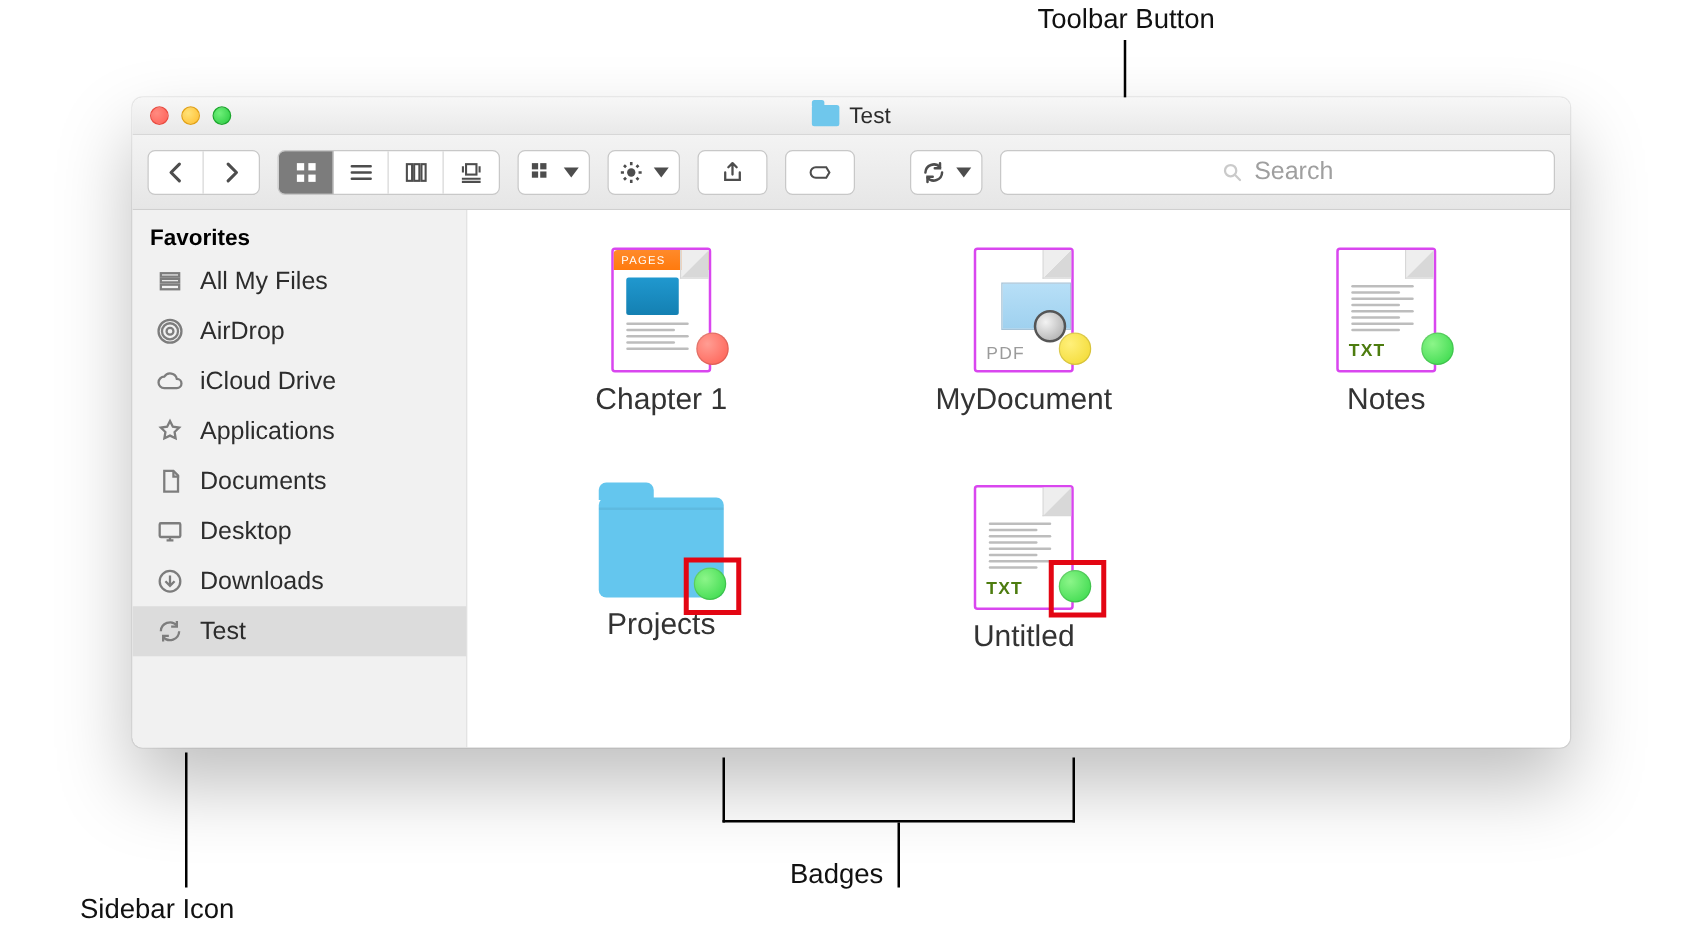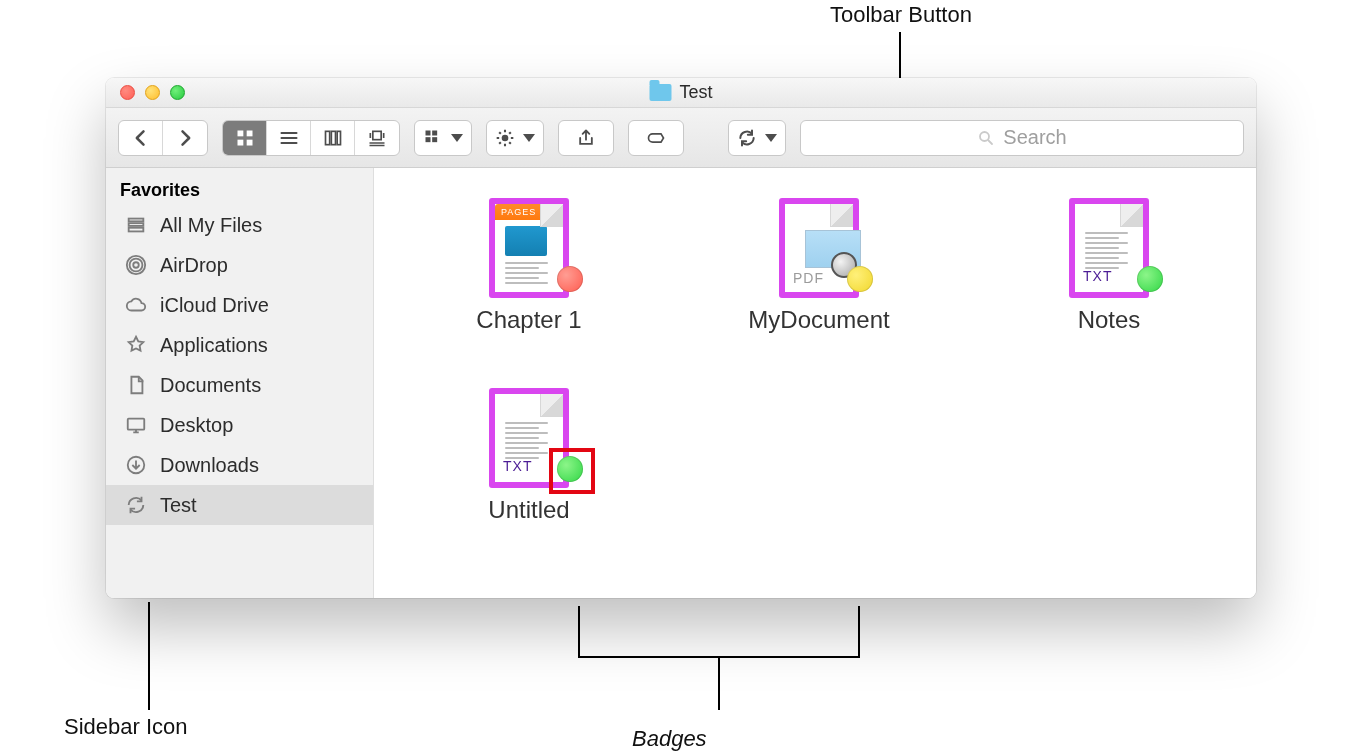--- a/index.html
+++ b/index.html
@@ -218,21 +218,21 @@
     position:absolute;
     border: 4px solid #e30613;
     width: 46px;
     height: 46px;
   }
 
   
   .doc-page {
     width: 80px; height: 100px;
     background: #fff;
-    border: 6px solid #d946ef;
+    border: 2px solid #d946ef;
     border-radius: 3px;
     position: relative;
   }
   .doc-page::after {
     content:"";
     position:absolute;
     top:0; right:0;
     width: 22px; height:22px;
     background: linear-gradient(135deg, #eee 50%, #d8d8d8 51%);
     border-left:1px solid #d7d7d7;
@@ -240,21 +240,21 @@
   }
   .doc-lines {
     position:absolute; left:10px; right:10px; top:28px;
     display:flex; flex-direction:column; gap:3px;
   }
   .doc-lines span { height:2px; background:#bdbdbd; border-radius:1px; }
   .doc-lines span:nth-child(odd){ width:90%; }
   .doc-lines span:nth-child(even){ width:70%; }
   .doc-label-txt {
     position:absolute; left:8px; bottom:8px;
-    font-size:14px; color:#4c1d95; font-weight:400;
+    font-size:14px; color:#4d7c0f; font-weight:700;
     letter-spacing:1px;
   }
   .pages-top {
     position:absolute; top:0; left:0;
     height:16px; width:100%;
     background: linear-gradient(#ff8a2a, #ff7a0e);
     color:#fff;
     font-size:9px;
     letter-spacing:1px;
     padding-left:6px;
@@ -324,21 +324,21 @@
 
   
   .tb-btn svg, .tb-stand svg { width:20px; height:20px; fill:currentColor; }
   .sb-icon svg { width:22px; height:22px; fill:none; stroke:currentColor; stroke-width:2; }
 
 </style>
 </head>
 <body>
 
 <div class="annotation" style="left:830px; top:2px;">Toolbar Button</div>
-<div class="annotation" style="left:632px; top:726px;font-style:italic;">Badges</div>
+<div class="annotation" style="left:632px; top:686px;">Badges</div>
 <div class="annotation" style="left:64px; top:714px;">Sidebar Icon</div>
 
 <div class="callout-line" style="left:899px; top:32px; width:2px; height:84px;"></div>
 <div class="callout-line" style="left:148px; top:602px; width:2px; height:108px;"></div>
 
 <div class="callout-line" style="left:578px; top:606px; width:2px; height:52px;"></div>
 <div class="callout-line" style="left:858px; top:606px; width:2px; height:52px;"></div>
 <div class="callout-line" style="left:578px; top:656px; width:282px; height:2px;"></div>
 <div class="callout-line" style="left:718px; top:658px; width:2px; height:52px;"></div>
 
@@ -591,20 +591,28 @@
             </div>
             <div class="badge-dot badge-green"></div>
           </div>
           <div class="file-name">Notes</div>
         </div>
 
       </div>
 
       <div class="icon-row">
 
+        <div class="file-item">
+          <div class="file-icon-wrap" style="height:100px;">
+            <div class="folder-shape"></div>
+            <div class="badge-dot badge-green" style="right:-2px; bottom:-2px;"></div>
+            <div class="highlight-box" style="right:-14px; bottom:-14px;"></div>
+          </div>
+          <div class="file-name">Projects</div>
+        </div>
 
         <div class="file-item">
           <div class="file-icon-wrap">
             <div class="doc-page">
               <div class="doc-lines">
                   <span></span>
                   <span></span>
                   <span></span>
                   <span></span>
                   <span></span>

